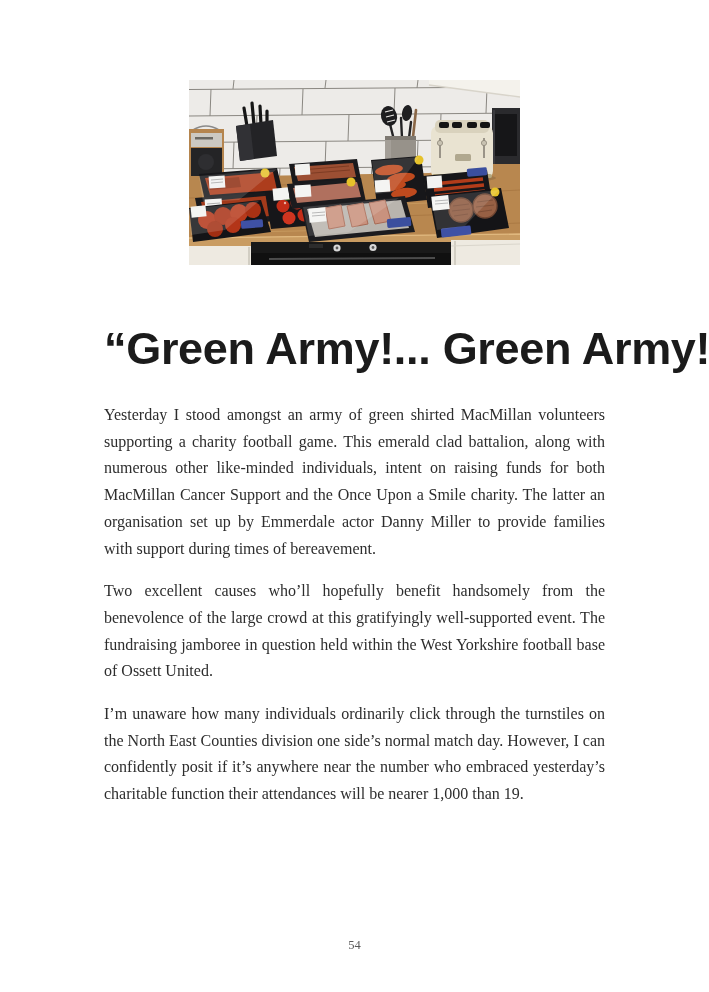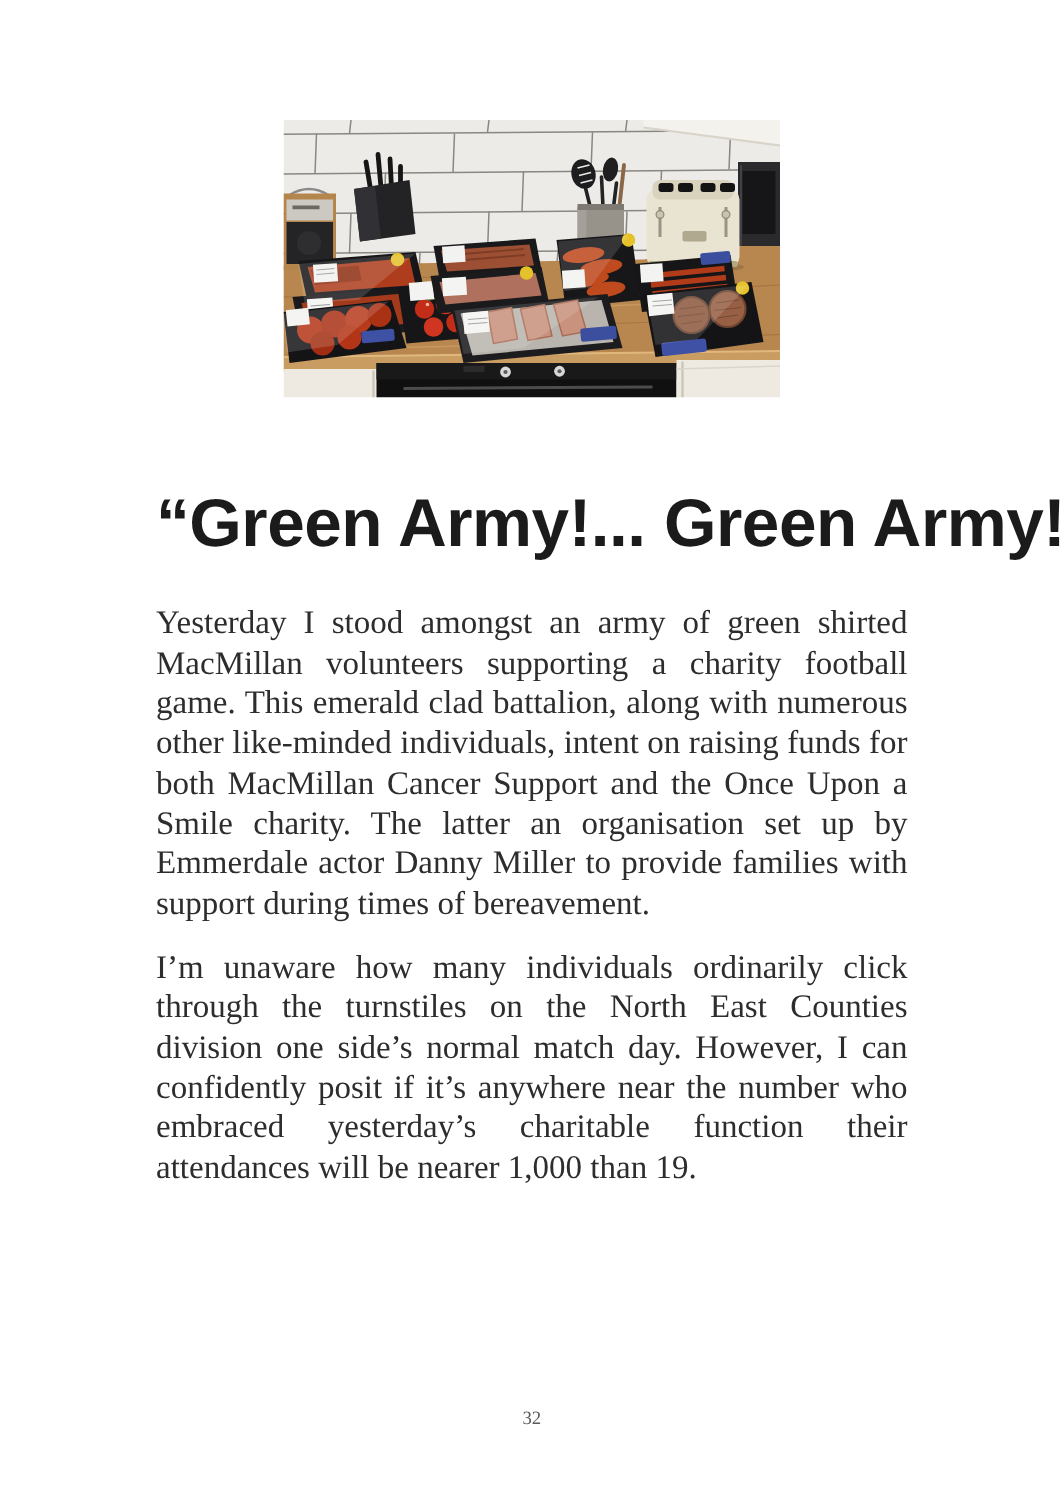--- a/index.html
+++ b/index.html
@@ -32,21 +32,21 @@
     white-space:nowrap;
   }
   .body-text{
     position:absolute;
     left:104px;top:402px;
     width:501px;
     color:#2d2d2d;
   }
   .body-text p{
     margin:0 0 16px 0;
-    font-size:22px;
+    font-size:16px;
     line-height:26.7px;
     text-align:justify;
     text-justify:inter-word;
   }
   .page-number{
     position:absolute;
     left:0;top:938px;
     width:709px;
     text-align:center;
     font-size:12.5px;
@@ -321,18 +321,19 @@
         <rect x="252" y="147" width="30" height="9" rx="1.5" fill="#3f51a5" transform="rotate(-6 267 151)"></rect>
         <polygon points="242,117 310,110 276,146 248,150" fill="#ffffff" opacity="0.13"></polygon>
       </g>
     </g>
   </svg>
 
   <h1 class="headline">“Green Army!... Green Army!”</h1>
 
   <div class="body-text">
     <p>Yesterday I stood amongst an army of green shirted MacMillan volunteers supporting a charity football game. This emerald clad battalion, along with numerous other like-minded individuals, intent on raising funds for both MacMillan Cancer Support and the Once Upon a Smile charity. The latter an organisation set up by Emmerdale actor Danny Miller to provide families with support during times of bereavement.</p>
+    <p>Two excellent causes who’ll hopefully benefit handsomely from the benevolence of the large crowd at this gratifyingly well-supported event. The fundraising jamboree in question held within the West Yorkshire football base of Ossett United.</p>
     <p>I’m unaware how many individuals ordinarily click through the turnstiles on the North East Counties division one side’s normal match day. However, I can confidently posit if it’s anywhere near the number who embraced yesterday’s charitable function their attendances will be nearer 1,000 than 19.</p>
   </div>
 
-  <div class="page-number">32</div>
+  <div class="page-number">54</div>
 
 </div>
 
 </body></html>

